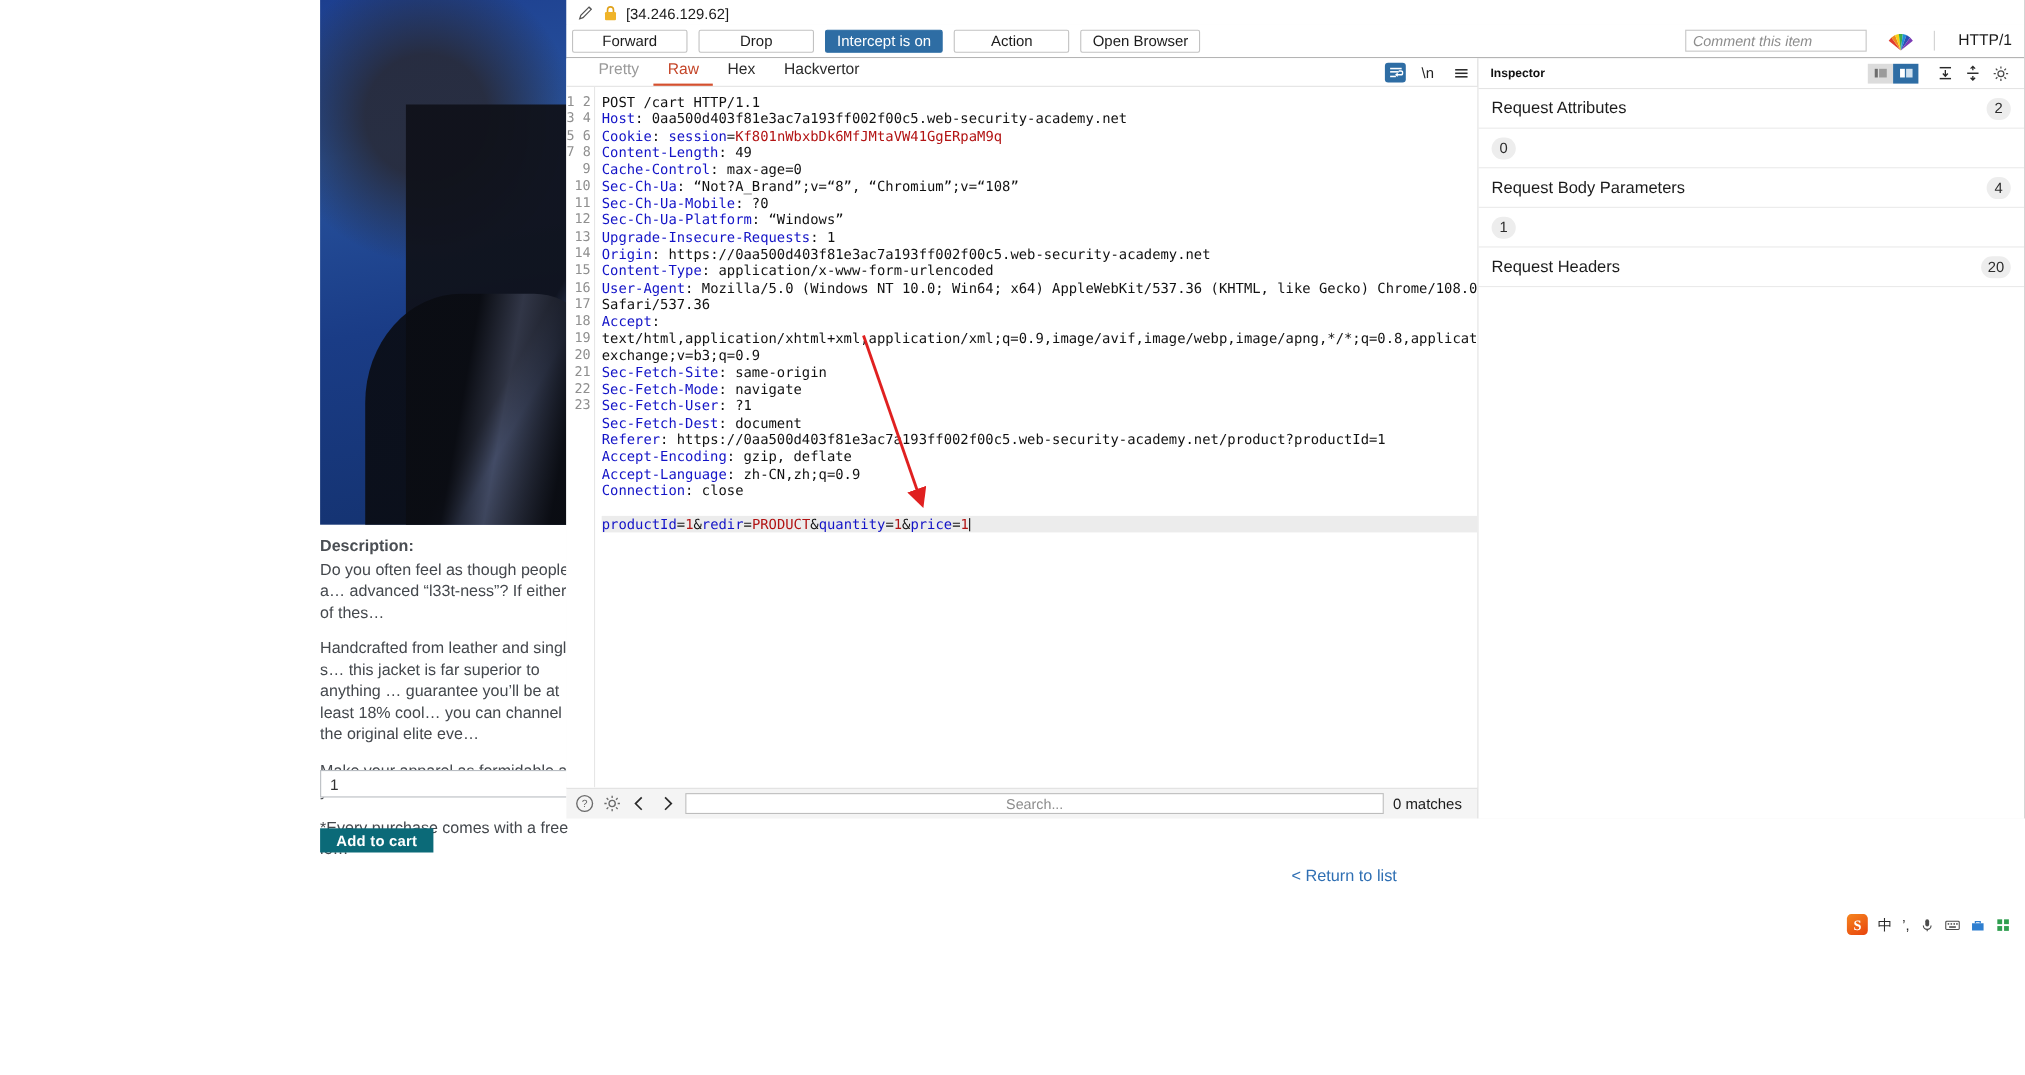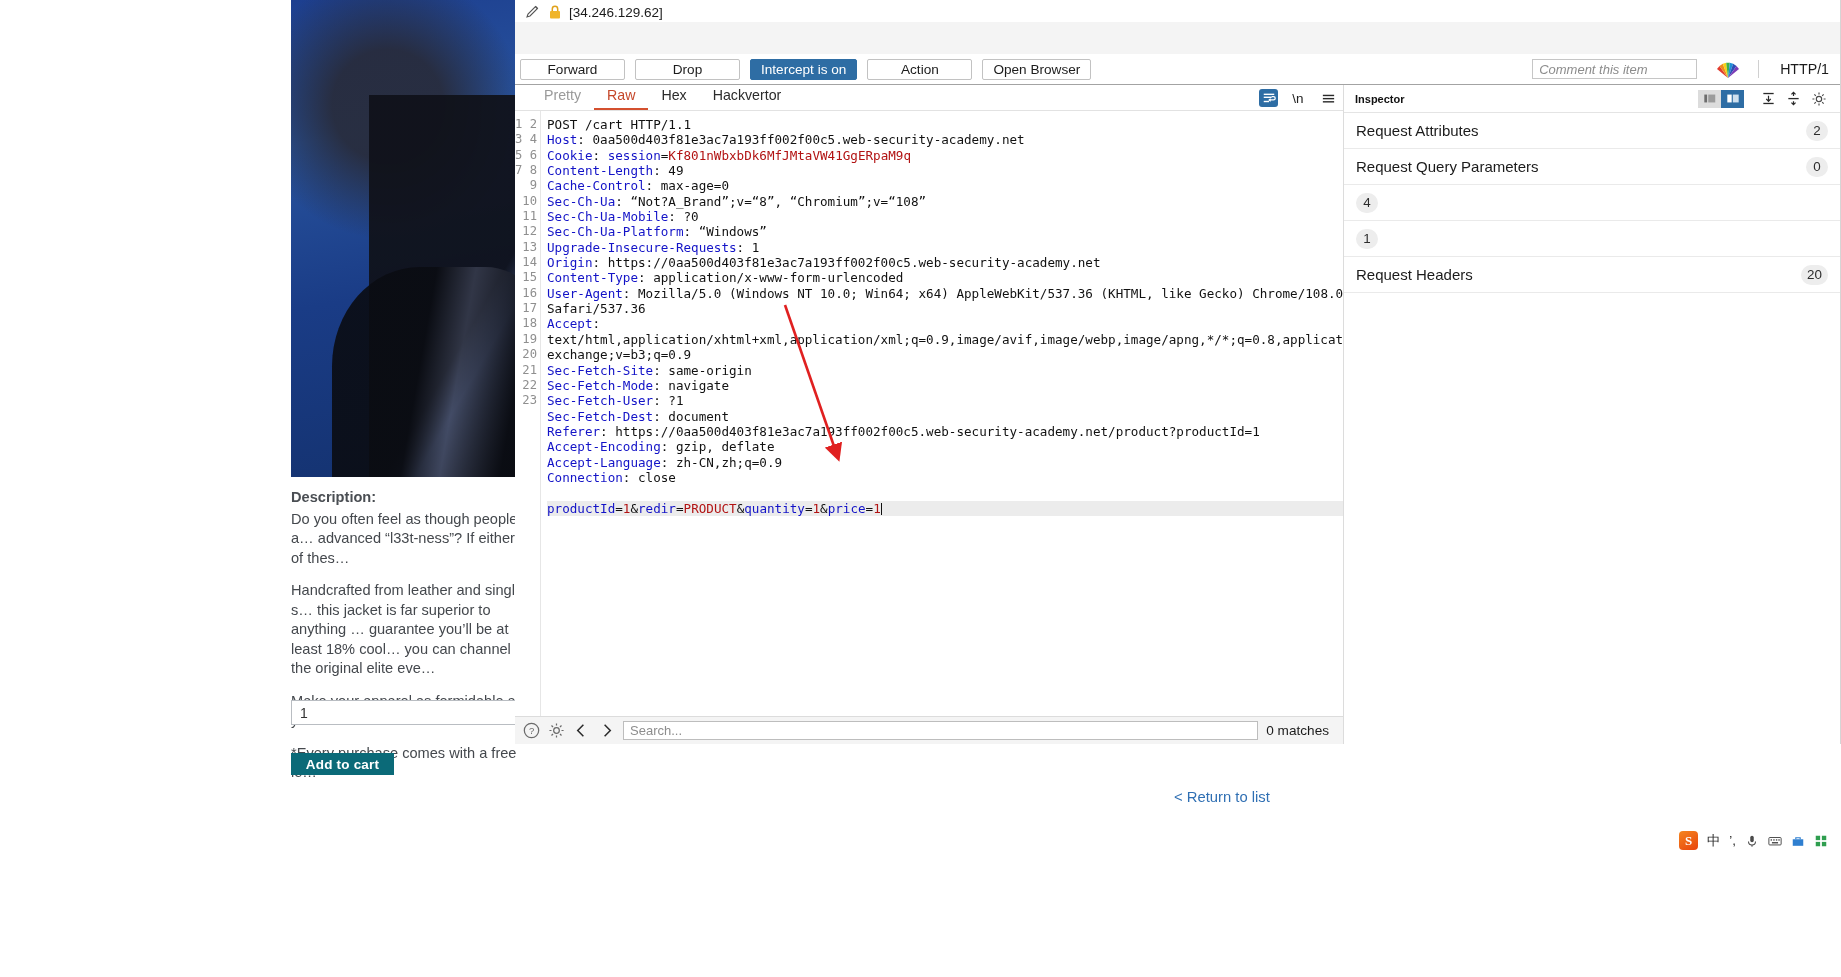--- a/index.html
+++ b/index.html
@@ -71,21 +71,21 @@
     padding:2px 0 0 10px; background:#fff;
   }
   .icon-pencil { width:16px; height:16px; flex:none; }
   .icon-lock { width:14px; height:16px; flex:none; }
   .burp-title-text { font-size:14.4px; color:#1b1b1b; white-space:nowrap; }
   .burp-title-ip { color:#1b1b1b; }
 
   
   .burp-actions {
     height:30px; display:flex; align-items:center; gap:10px;
-    padding:0 0 0 5px; background:#fff;margin-top:32px;
+    padding:0 0 0 5px; background:#fff;
   }
   .btn {
     height:21px; min-width:105px; padding:0 10px;
     background:#fff; border:1px solid #c2c2c2; border-radius:2px;
     font-family:"Liberation Sans", sans-serif; font-size:13.6px; color:#1c1c1c;
     cursor:pointer; display:flex; align-items:center; justify-content:center;
     white-space:nowrap;
   }
   .btn.primary { background:#2e6da4; border-color:#2e6da4; color:#fff; }
   .btn.w-narrow { min-width:100px; }
@@ -139,21 +139,21 @@
   .caret { display:inline-block; width:1px; height:12px; background:#111; vertical-align:-2px; }
 
   
   .searchbar {
     height:28px; display:flex; align-items:center; gap:8px;
     padding:0 8px; border-top:1px solid #dcdcdc; background:#f4f4f4;
   }
   .sb-icon { width:17px; height:17px; cursor:pointer; flex:none; }
   .search-input {
     flex:1; height:19px; border:1px solid #bdbdbd; background:#fff;
-    font-family:"Liberation Sans", sans-serif; font-size:13px; color:#333; padding:0 6px;
+    font-family:"Liberation Sans", sans-serif; font-size:13px; color:#333; padding:0 6px;text-align:center;
   }
   .search-input::placeholder { color:#8d8d8d; }
   .matches { font-size:13.6px; color:#1b1b1b; white-space:nowrap; padding-right:6px; }
 
   
   .inspector {
     width:497px; flex:none; background:#fff; border-left:1px solid #dcdcdc;
     display:flex; flex-direction:column;
   }
   .insp-head {
@@ -382,24 +382,24 @@
             </g>
           </svg>
         </div>
       </div>
       <div id="insp-rows">
           <div class="insp-row">
             <span class="insp-label">Request Attributes</span>
             <span class="insp-count">2</span>
           </div>
           <div class="insp-row">
-            <span class="insp-label">Request Query Parameters</span>
             <span class="insp-count">0</span>
           </div>
           <div class="insp-row">
+            <span class="insp-label">Request Body Parameters</span>
             <span class="insp-count">4</span>
           </div>
           <div class="insp-row">
             <span class="insp-count">1</span>
           </div>
           <div class="insp-row">
             <span class="insp-label">Request Headers</span>
             <span class="insp-count">20</span>
           </div>
         </div>

